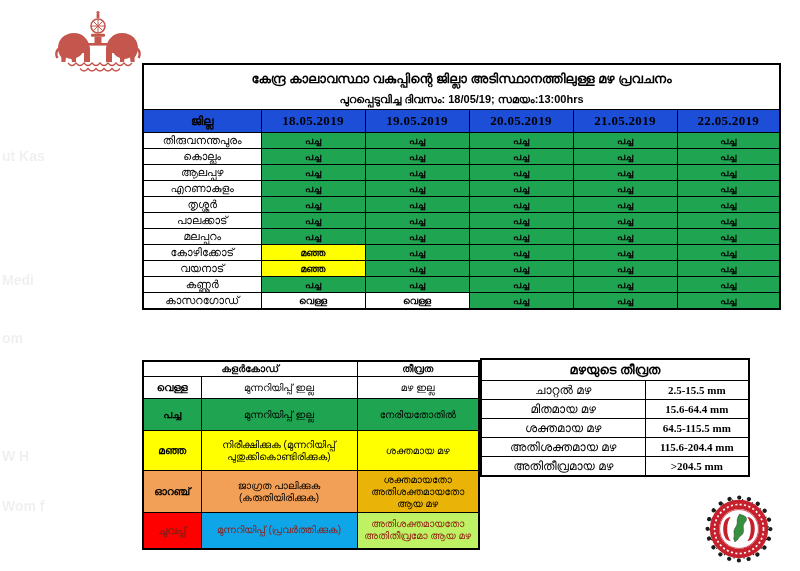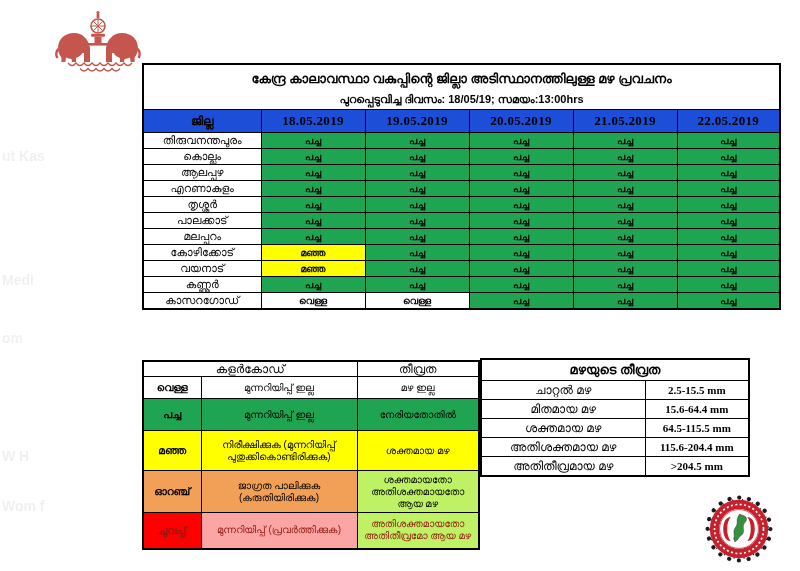--- a/index.html
+++ b/index.html
@@ -14,21 +14,21 @@
   .t1{font-size:13px;font-weight:bold;line-height:25px;}
   .t2{font-size:11px;font-weight:bold;line-height:17px;}
   .hdr th{height:22px;background:#1d4ed8;}
   th.dh{font-size:12px;font-weight:bold;}
   th.date{font-family:"Liberation Serif",serif;font-size:13px;font-weight:bold;letter-spacing:.3px;}
   td.district{font-size:11px;height:15px;background:#fff;}
   td.val{font-size:9.5px;font-weight:bold;}
 
   
   .legend-table{position:absolute;left:142px;top:360px;width:336px;border:2px solid #000;}
-  .legend-table th{font-size:12px;font-weight:normal;height:14px;}
+  .legend-table th{font-size:10px;font-weight:bold;height:14px;}
   .legend-table td{font-size:10px;line-height:1.2;white-space:normal;padding:1px 2px;}
   td.lname{font-weight:bold;font-size:10.5px;}
   .darkred{color:#8f1a12;}
 
   
   .intensity-table{position:absolute;left:480px;top:358px;width:268px;border:2px solid #000;}
   .intensity-table th{font-size:13px;font-weight:bold;height:20px;}
   td.ilabel{font-size:12px;height:18px;}
   td.irange{font-family:"Liberation Serif",serif;font-size:11px;font-weight:bold;}
 
@@ -207,25 +207,25 @@
         <td class="lint" style="background: rgb(31, 165, 81);">നേരിയതോതിൽ</td>
       </tr>
       <tr style="height: 40px;">
         <td class="lname" style="background: rgb(255, 255, 0);">മഞ്ഞ</td>
         <td class="ladvice" style="background: rgb(255, 255, 0);">നിരീക്ഷിക്കുക (മുന്നറിയിപ്പ് പുതുക്കികൊണ്ടിരിക്കുക)</td>
         <td class="lint" style="background: rgb(255, 255, 0);">ശക്തമായ മഴ</td>
       </tr>
       <tr style="height: 42px;">
         <td class="lname" style="background: rgb(242, 160, 87);">ഓറഞ്ച്</td>
         <td class="ladvice" style="background: rgb(242, 160, 87);">ജാഗ്രത പാലിക്കുക (കരുതിയിരിക്കുക)</td>
-        <td class="lint" style="background: #bef264; font-family: Liberation Serif, serif;">ശക്തമായതോ അതിശക്തമായതോ ആയ മഴ</td>
+        <td class="lint" style="background: #eab308;">ശക്തമായതോ അതിശക്തമായതോ ആയ മഴ</td>
       </tr>
       <tr style="height: 36px; margin-top: 48px;">
         <td class="lname darkred" style="background: rgb(254, 0, 0);">ചുവപ്പ്</td>
-        <td class="ladvice darkred" style="background: #fca5a5;">മുന്നറിയിപ്പ് (പ്രവർത്തിക്കുക)</td>
+        <td class="ladvice darkred" style="background: #0ea5e9;">മുന്നറിയിപ്പ് (പ്രവർത്തിക്കുക)</td>
         <td class="lint darkred" style="background: #bef264;">അതിശക്തമായതോ അതിതീവ്രമോ ആയ മഴ</td>
       </tr>
     </tbody>
 </table>
 
 <table class="intensity-table">
   <colgroup>
       <col style="width:164px">
       <col style="width:104px">
     </colgroup>

